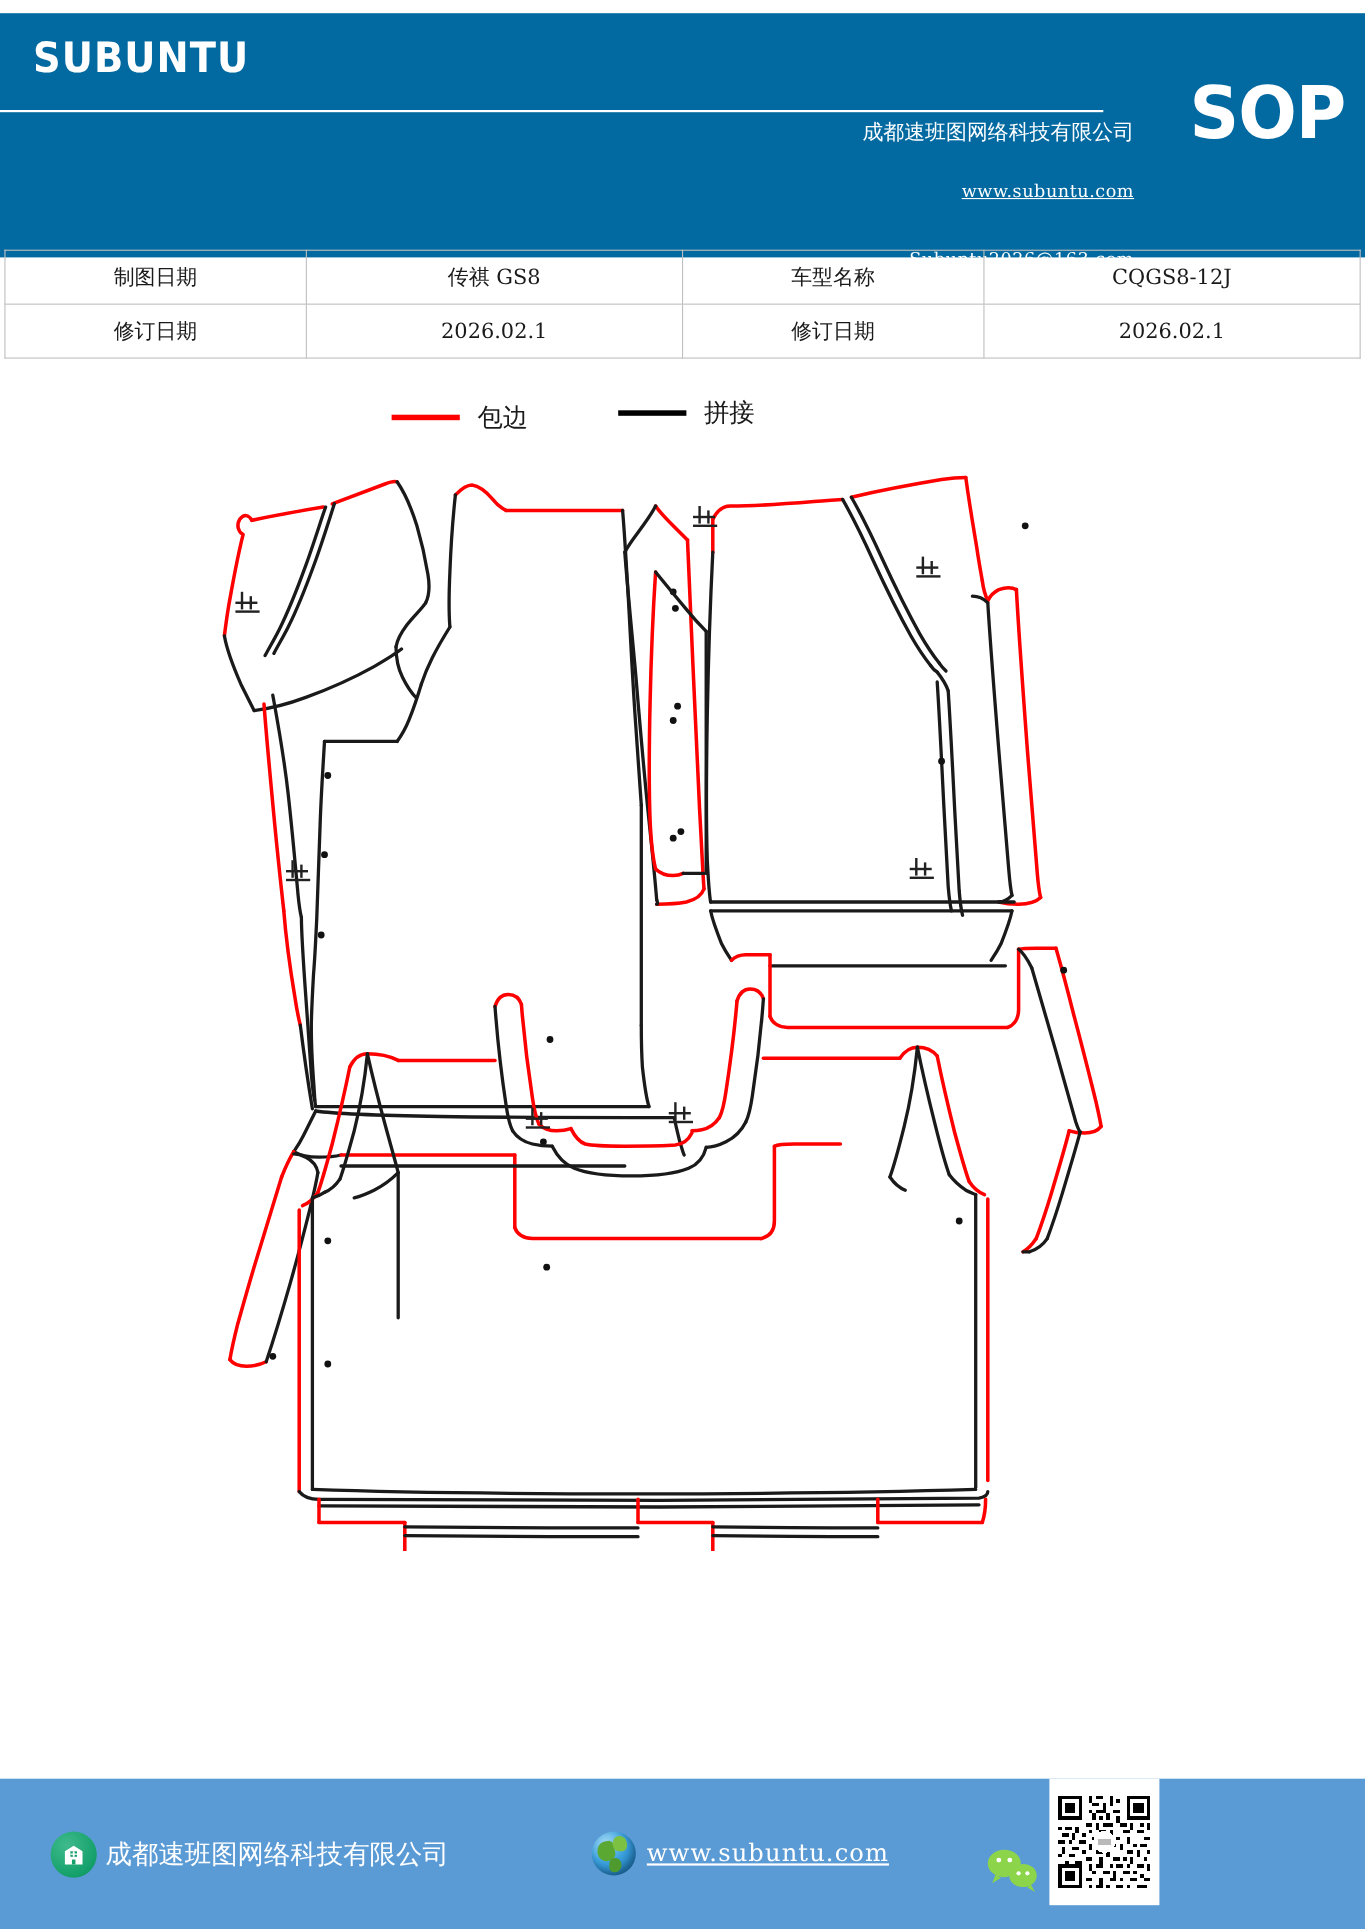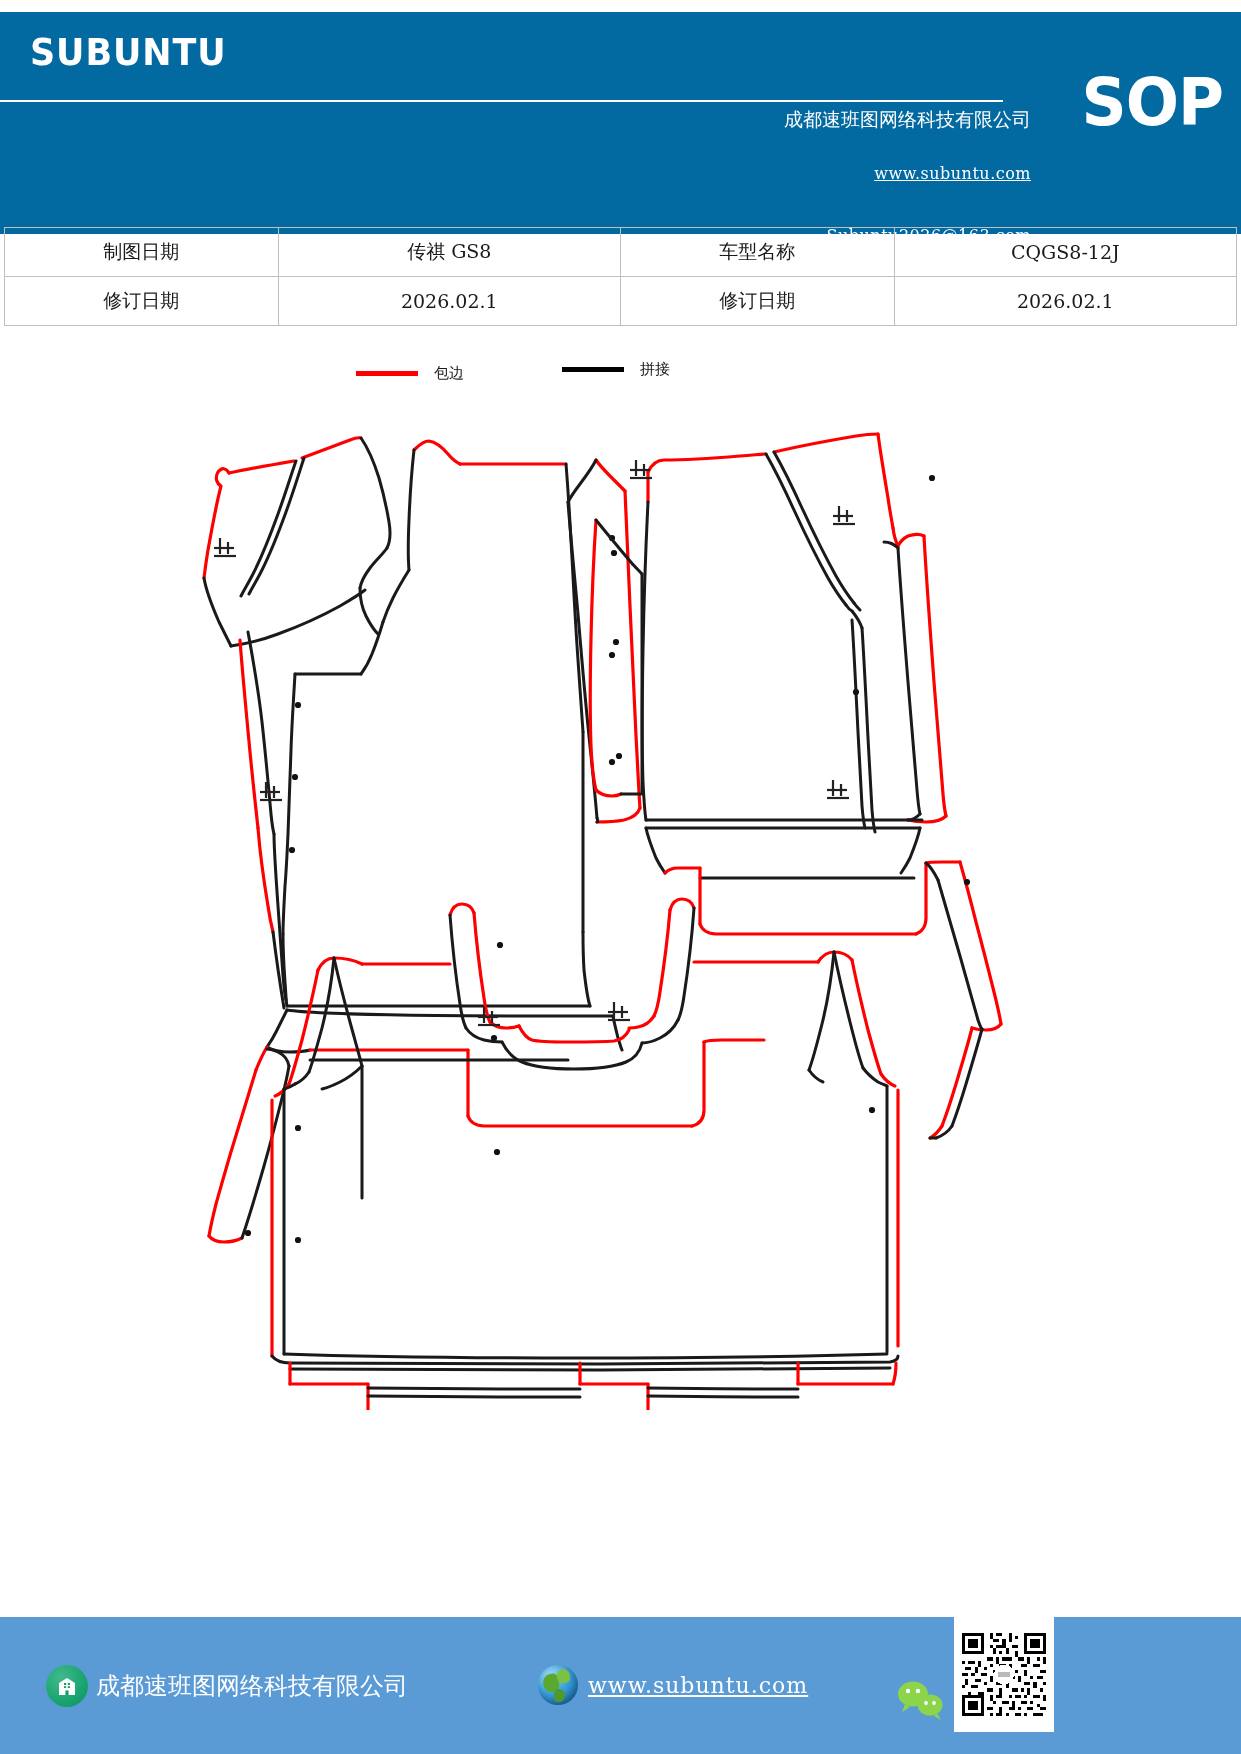--- a/index.html
+++ b/index.html
@@ -132,21 +132,21 @@
   }
   .legend-item.a { left: 356px; top: 4px; }
   .legend-item.b { left: 562px; top: 0; }
   .legend-swatch {
     width: 62px;
     height: 5px;
     display: block;
   }
   .legend-label {
     font-family: Liberation Sans, sans-serif;
-    font-size: 15px;
+    font-size: 23px;
     color: #1a1a1a;
     white-space: nowrap;
   }
 
   
   .drawing-area {
     position: absolute;
     left: 0; top: 410px;
     width: 1241px;
     height: 1000px;

